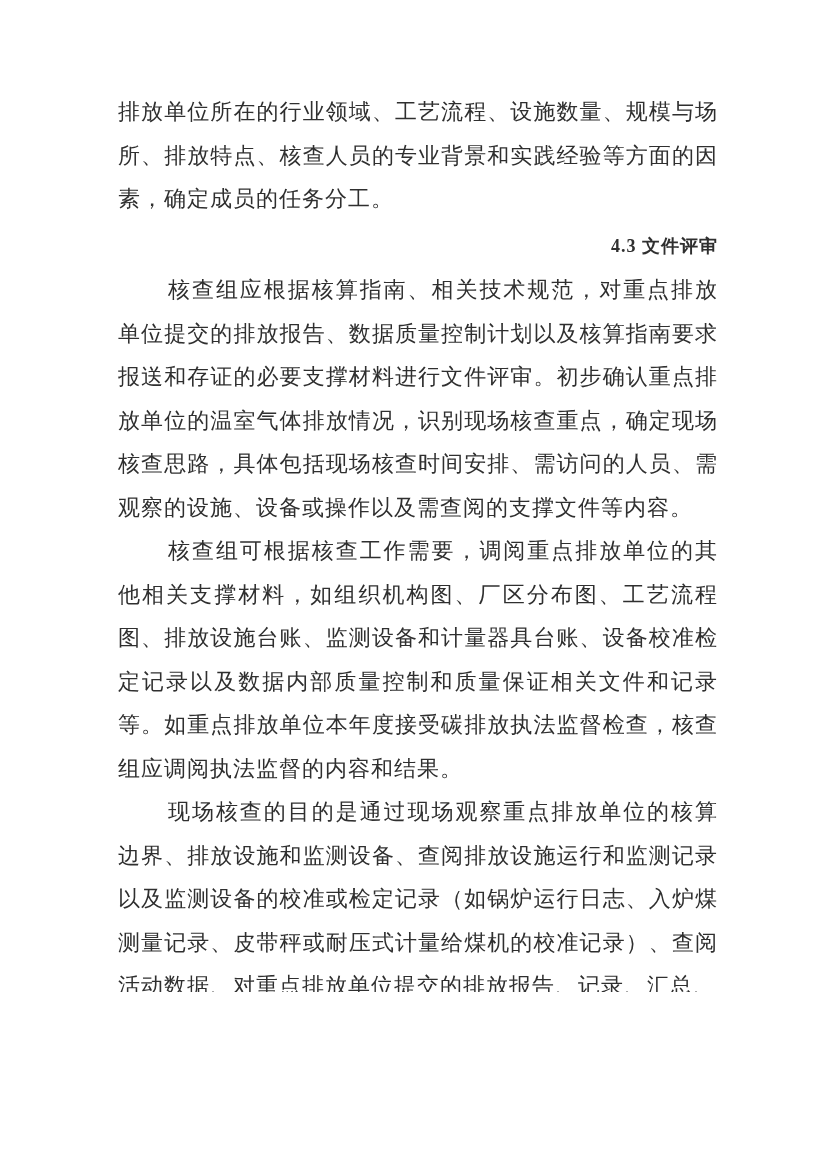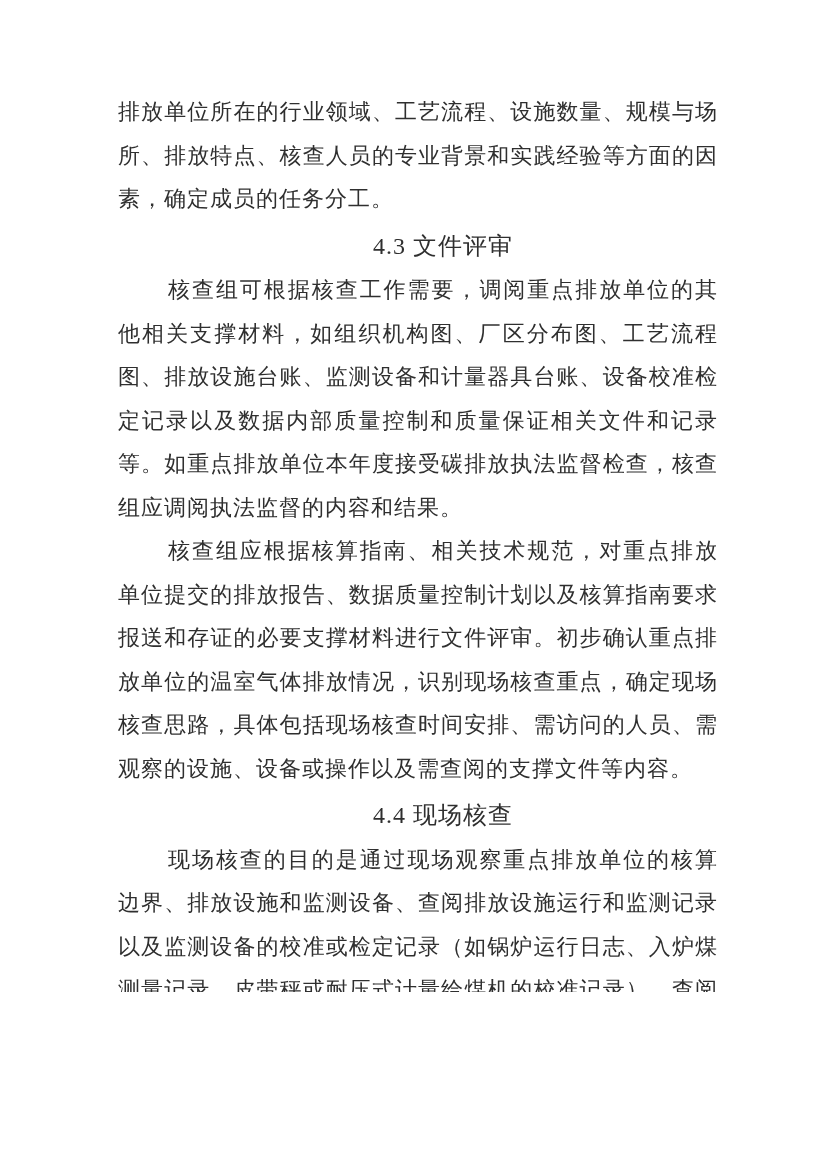--- a/index.html
+++ b/index.html
@@ -32,44 +32,43 @@
     padding: 0;
   }
   
   .block-hanging {
     margin-left: 65px;
   }
   .block-paragraph {
     text-indent: 50px;
   }
   .block-heading {
-    font-size: 24px;
-    font-weight: normal;
+    font-size: 18px;
+    font-weight: bold;
     text-indent: 50px;
     margin-top: 4px !important;
     letter-spacing: 1px;
-    text-align: center;
+    text-align: right;
   }
   .page-number {
     position: absolute;
     left: 0;
     top: 1074px;
     width: 100%;
     text-align: center;
     font-size: 16px;
     color: #3a3a3a;
     letter-spacing: 0;
   }
 </style>
 </head>
 <body>
 
 <div class="page">
   <div class="content">
     <p class="block-hanging">排放单位所在的行业领域、工艺流程、设施数量、规模与场所、排放特点、核查人员的专业背景和实践经验等方面的因素，确定成员的任务分工。</p>
     <h2 class="block-heading">4.3 文件评审</h2>
+    <p class="block-paragraph">核查组应根据核算指南、相关技术规范，对重点排放单位提交的排放报告、数据质量控制计划以及核算指南要求报送和存证的必要支撑材料进行文件评审。初步确认重点排放单位的温室气体排放情况，识别现场核查重点，确定现场核查思路，具体包括现场核查时间安排、需访问的人员、需观察的设施、设备或操作以及需查阅的支撑文件等内容。</p>
     <p class="block-paragraph">核查组可根据核查工作需要，调阅重点排放单位的其他相关支撑材料，如组织机构图、厂区分布图、工艺流程图、排放设施台账、监测设备和计量器具台账、设备校准检定记录以及数据内部质量控制和质量保证相关文件和记录等。如重点排放单位本年度接受碳排放执法监督检查，核查组应调阅执法监督的内容和结果。</p>
-    <p class="block-paragraph">核查组应根据核算指南、相关技术规范，对重点排放单位提交的排放报告、数据质量控制计划以及核算指南要求报送和存证的必要支撑材料进行文件评审。初步确认重点排放单位的温室气体排放情况，识别现场核查重点，确定现场核查思路，具体包括现场核查时间安排、需访问的人员、需观察的设施、设备或操作以及需查阅的支撑文件等内容。</p>
-    <h2 class="block-heading">4.4 现场核查</h2>
     <p class="block-paragraph">现场核查的目的是通过现场观察重点排放单位的核算边界、排放设施和监测设备、查阅排放设施运行和监测记录以及监测设备的校准或检定记录（如锅炉运行日志、入炉煤测量记录、皮带秤或耐压式计量给煤机的校准记录）、查阅活动数据、对重点排放单位提交的排放报告、记录、汇总、</p>
   </div>
   <div class="page-number">4</div>
 </div>
 
 </body></html>

